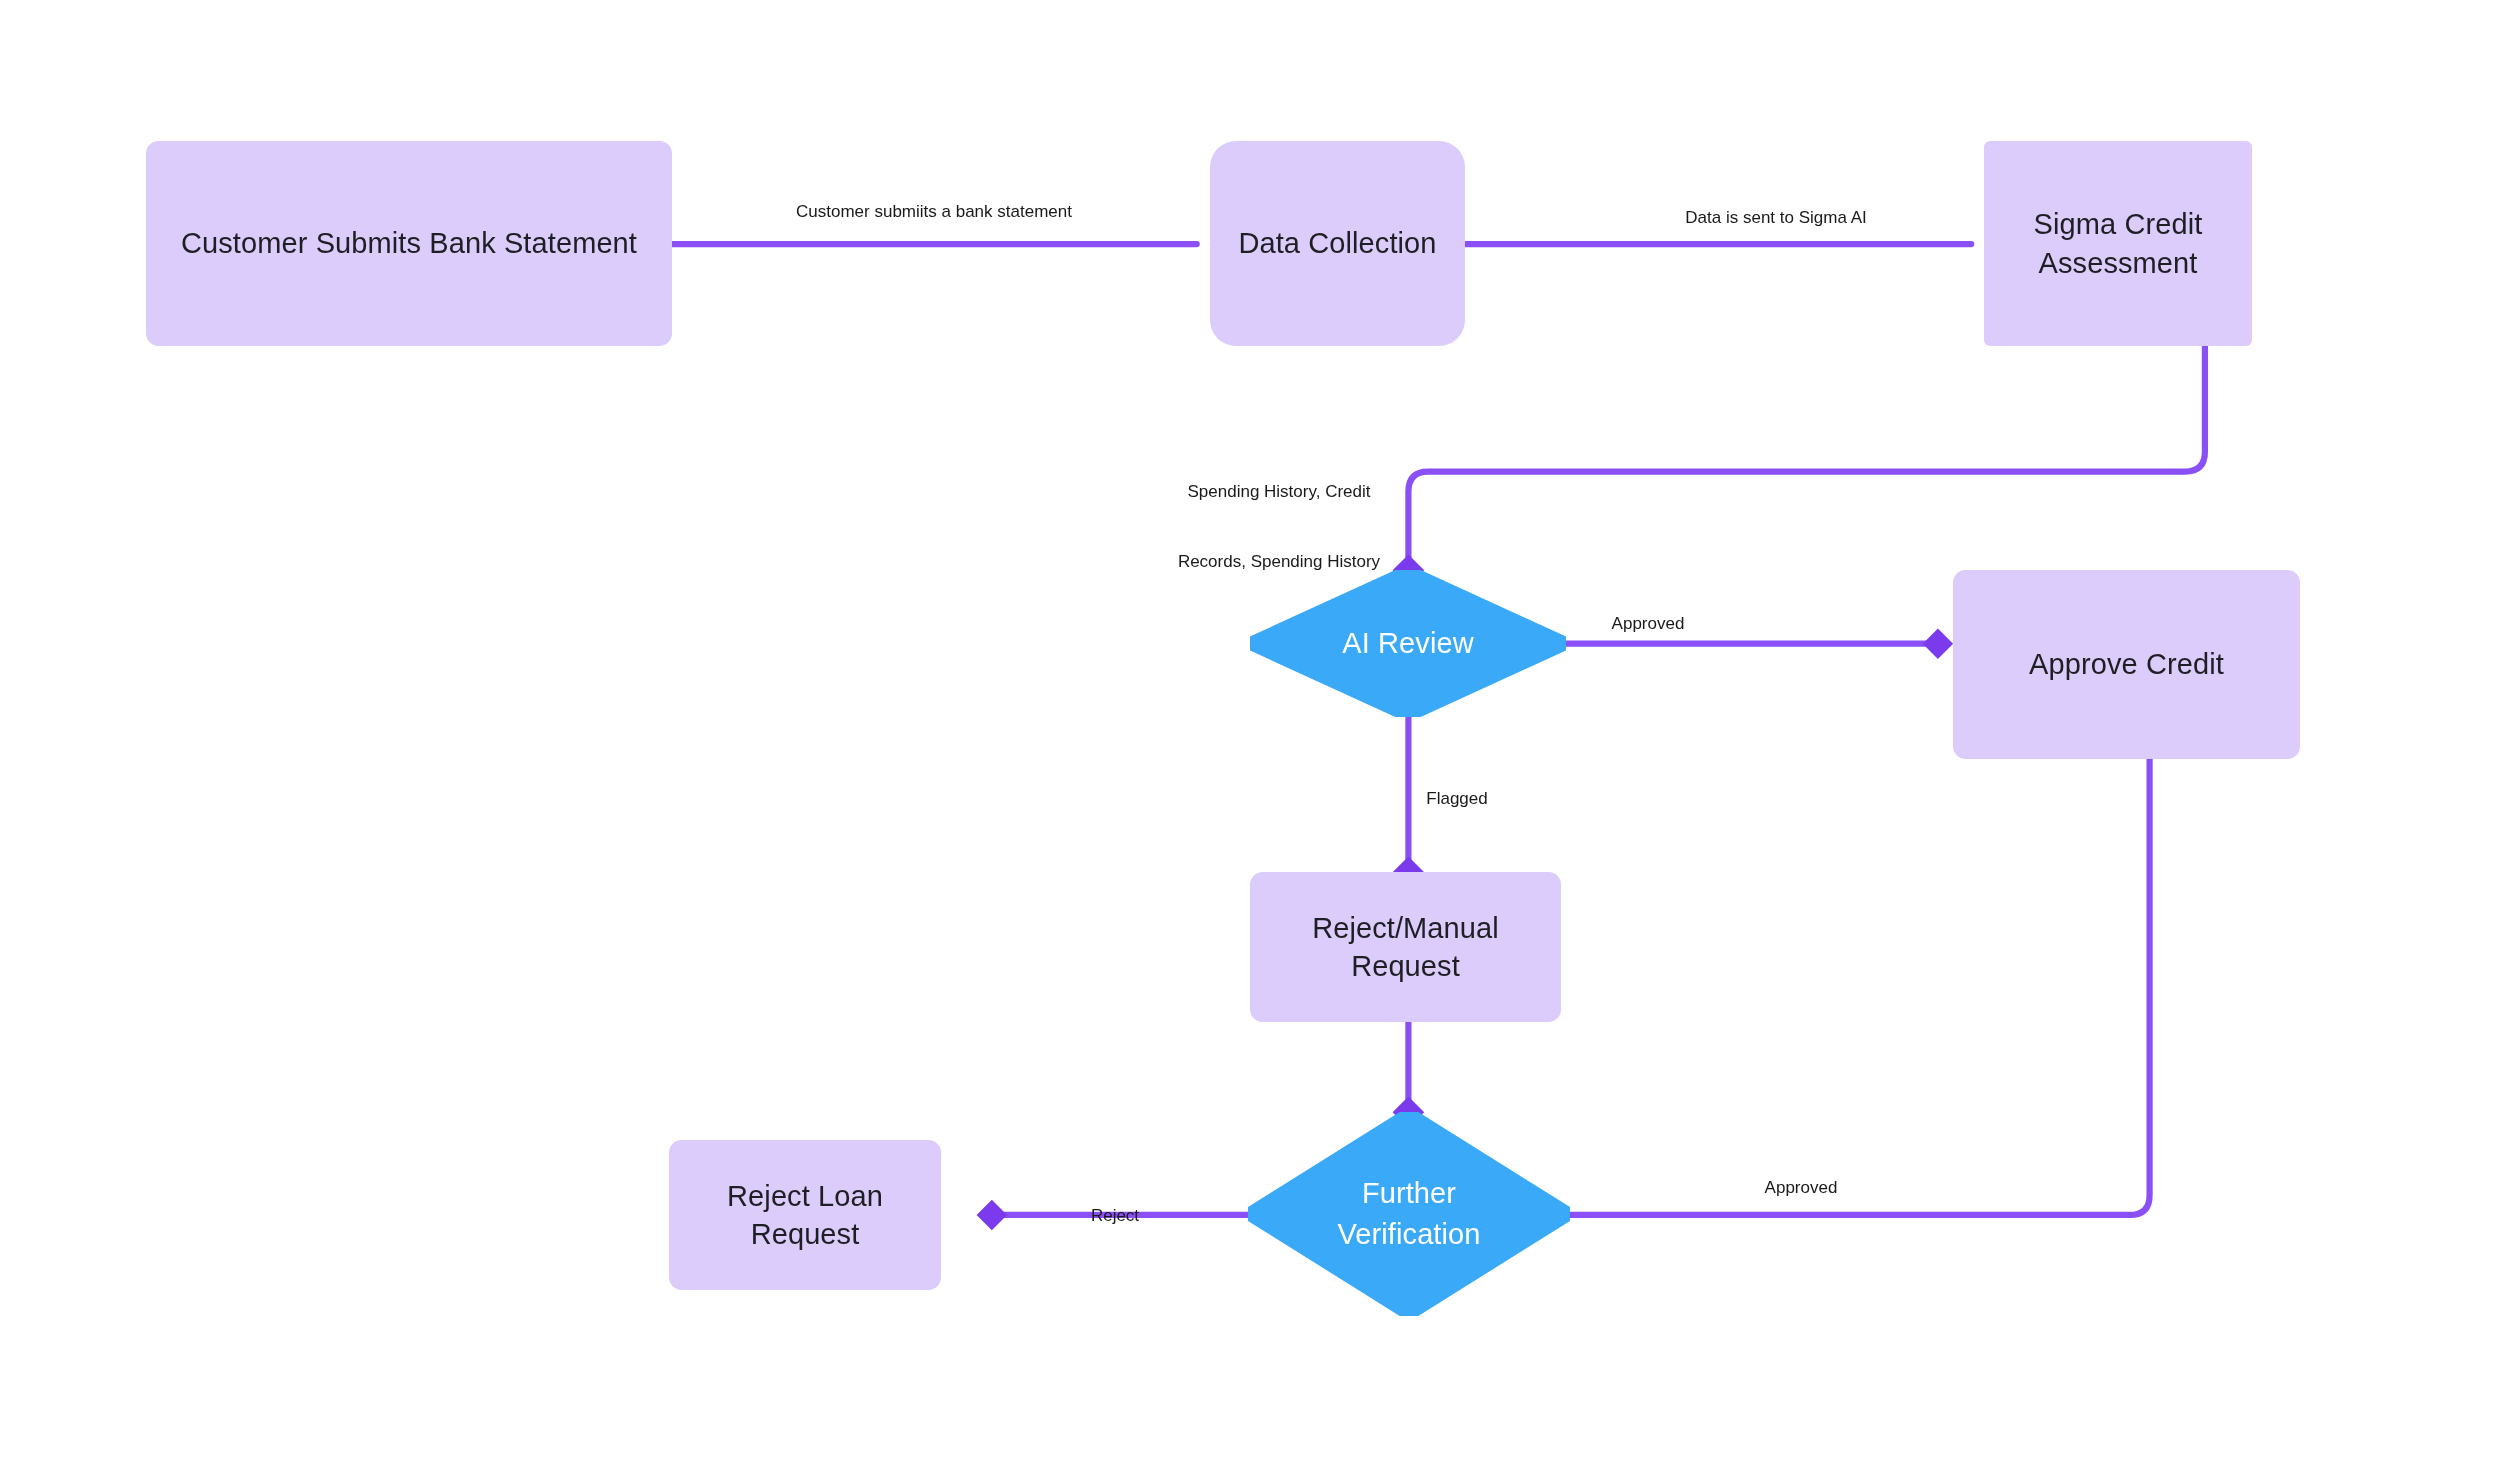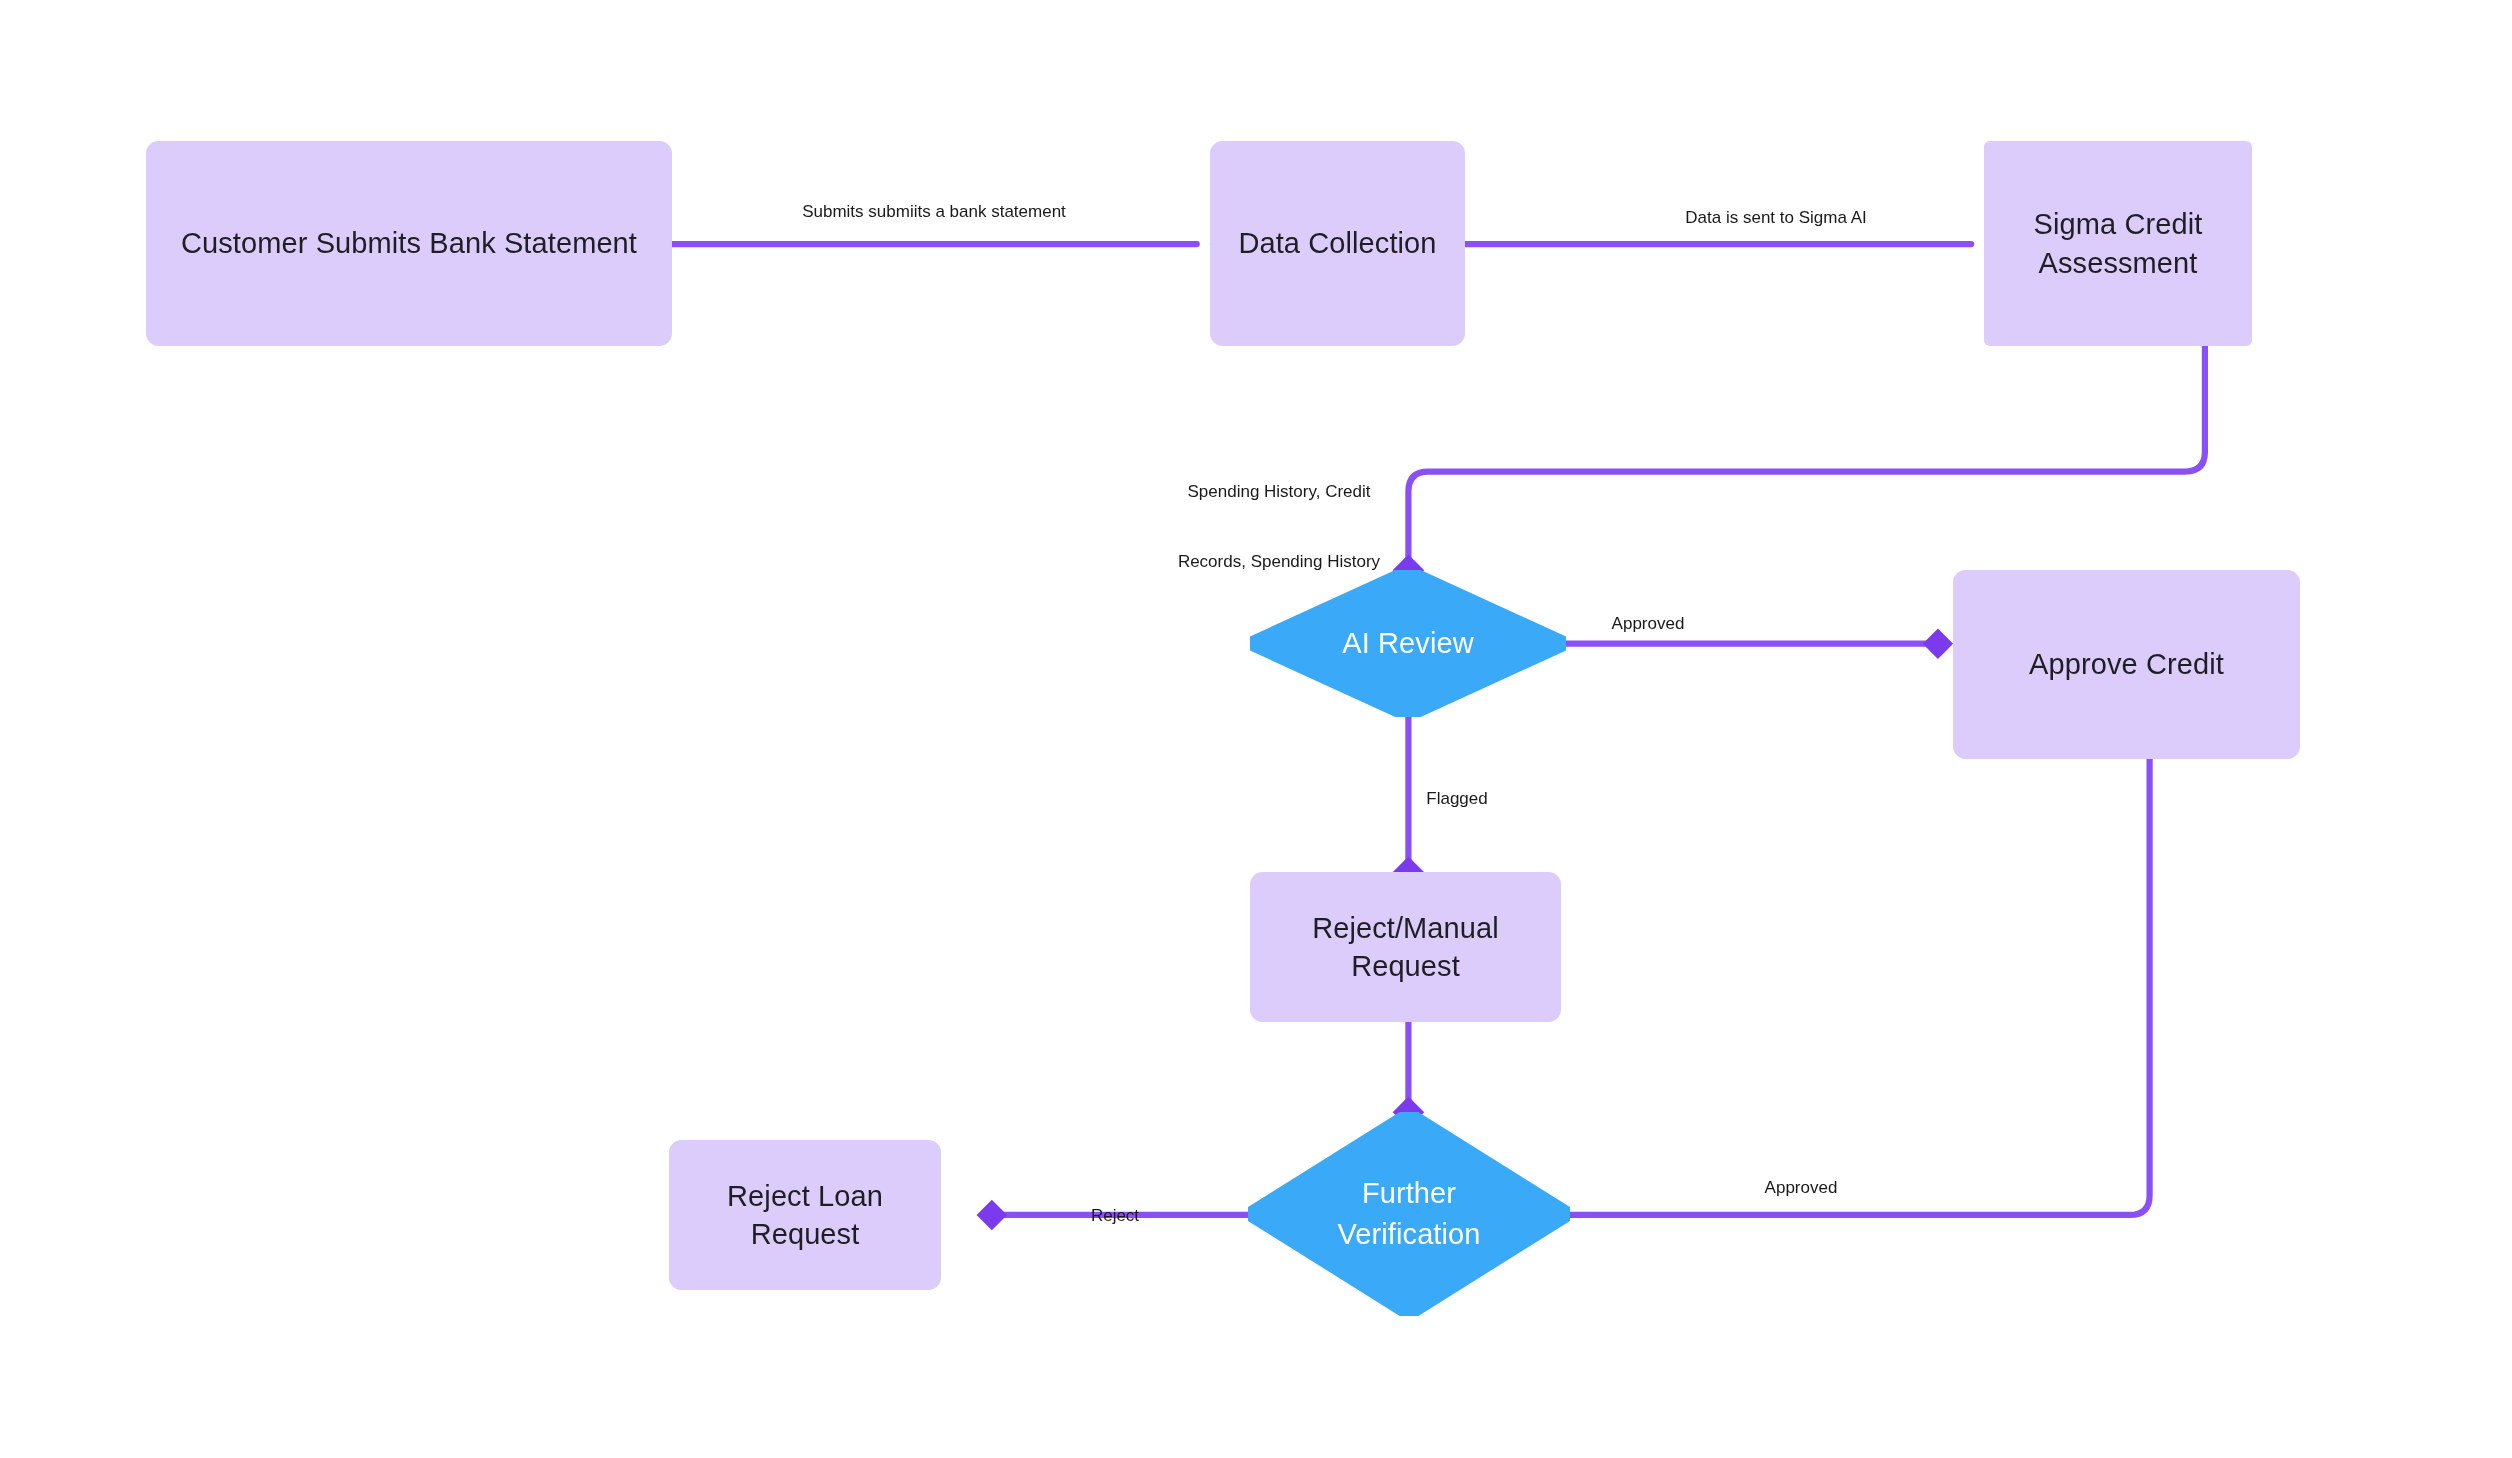--- a/index.html
+++ b/index.html
@@ -107,21 +107,21 @@
       <path d="M 3515 432 L 3542 405 L 3569 432 L 3542 459 Z"></path>
       <path d="M 2495 982 L 2523 1010 L 2495 1038 L 2467 1010 Z"></path>
       <path d="M 3460 1140 L 3433 1113 L 3406 1140 L 3433 1167 Z"></path>
       <path d="M 2495 1573 L 2523 1545 L 2495 1517 L 2467 1545 Z"></path>
       <path d="M 2495 1998 L 2523 1970 L 2495 1942 L 2467 1970 Z"></path>
       <path d="M 1730 2152 L 1757 2125 L 1784 2152 L 1757 2179 Z"></path>
       <path d="M 3808 1278 L 3836 1306 L 3808 1334 L 3780 1306 Z"></path>
     </g>
   </svg>
 
-  <div class="edge-label" style="left:934px; top:212px;">Submits submiits a bank statement</div>
+  <div class="edge-label" style="left:934px; top:212px;">Customer submiits a bank statement</div>
 
   <div class="edge-label" style="left:1776px; top:218px;">Data is sent to Sigma AI</div>
 
   <div class="edge-label" style="left:1279px; top:562px; transform:translate(-50%,-50%);">
     <div>Spending History, Credit</div>
     <div>Records, Spending History</div>
     <div>etc</div>
   </div>
 
   <div class="edge-label" style="left:1648px; top:624px;">Approved</div>
@@ -129,21 +129,21 @@
   <div class="edge-label" style="left:1457px; top:799px;">Flagged</div>
 
   <div class="edge-label" style="left:1115px; top:1188px;margin-top:28px;">Reject</div>
 
   <div class="edge-label" style="left:1801px; top:1188px;">Approved</div>
 
   <div class="node node-rect" style="left:146px; top:141px; width:526px; height:205px;">
     <span class="node-label">Customer Submits Bank Statement</span>
   </div>
 
-  <div class="node node-rect" style="left:1210px; top:141px; width:255px; height:205px;">
+  <div class="node node-rect" style="left:1210px; top:141px; width:255px; height:205px;border-radius:26px;">
     <span class="node-label">Data Collection</span>
   </div>
 
   <div class="node node-rect" style="left:1984px; top:141px; width:268px; height:205px;border-radius:6px;">
     <span class="node-label">Sigma Credit Assessment</span>
   </div>
 
   <div class="node node-diamond" style="left:1250px; top:570px; width:316px; height:147px;">
     <svg class="diamond-shape" viewBox="0 0 560 260" preserveAspectRatio="none">
       <path d="M 280 4 L 556 130 L 280 256 L 4 130 Z" fill="#3aa9f7" stroke="#3aa9f7" stroke-width="26" stroke-linejoin="round"></path>

